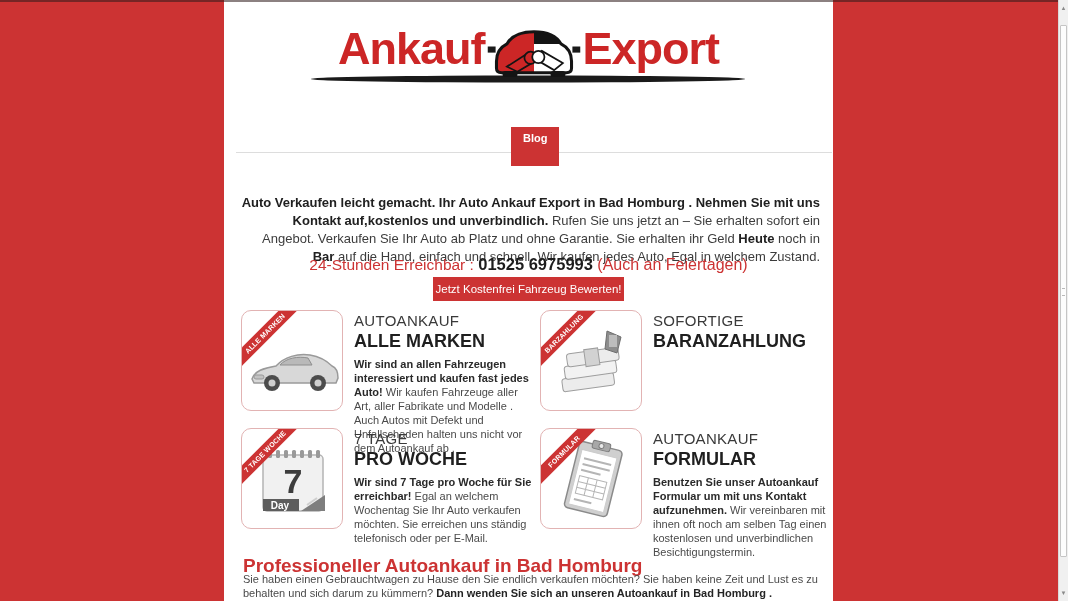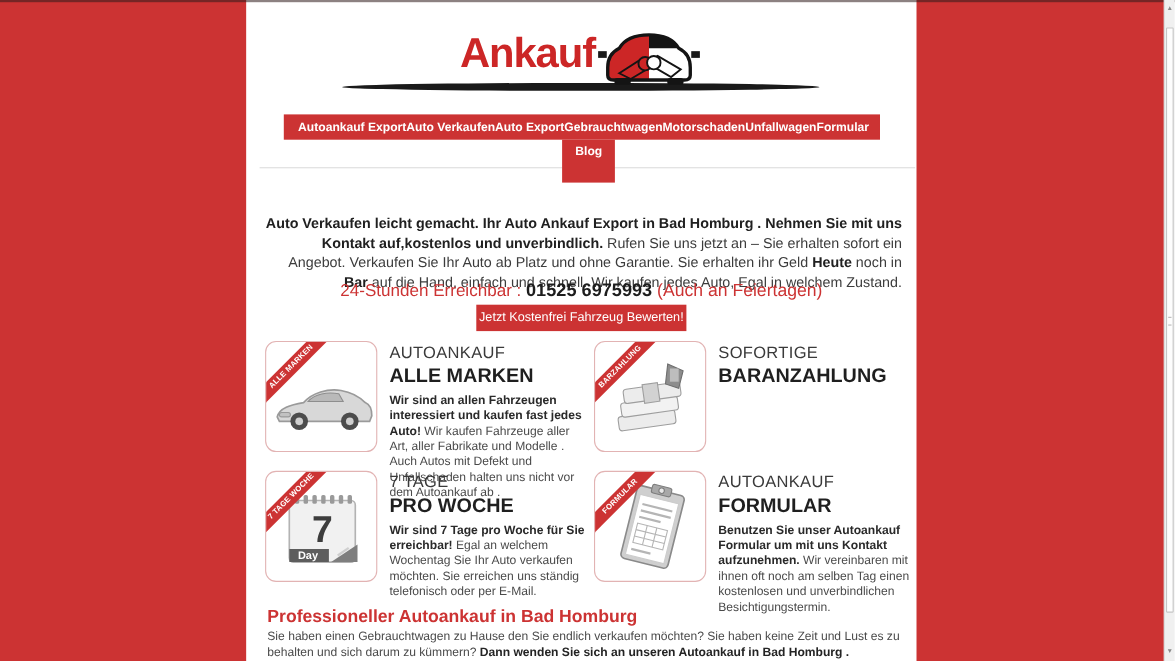--- a/index.html
+++ b/index.html
@@ -14,21 +14,21 @@
   .scrollbar{position:absolute;right:0;top:0;width:10px;height:601px;background:#f0f0f0;border-left:1px solid #dadada;z-index:50}
   .sb-arrow{position:absolute;left:0;width:9px;text-align:center;font-size:6px;color:#8a8a8a;line-height:8px}
   .sb-up{top:4px}.sb-down{bottom:4px}
   .sb-thumb{position:absolute;left:1px;top:25px;width:7px;height:532px;background:#fdfdfd;border:1px solid #c5c5c5;border-radius:1px}
   .sb-grip{position:absolute;left:1px;top:262px;width:3px;height:8px;border-top:1px solid #b9b9b9;border-bottom:1px solid #b9b9b9}
 
   .content{position:absolute;left:224px;top:0;width:609px;height:601px;background:#fff}
 
   
   .logo-row{position:absolute;left:0;top:22px;width:609px;display:flex;justify-content:center;align-items:flex-end;z-index:2}
-  .logo-word{font-size:38px;font-weight:bold;color:#cc2626;letter-spacing:-1px;line-height:52px}
+  .logo-word{font-size:45px;font-weight:bold;color:#cc2626;letter-spacing:-1px;line-height:52px}
   .logo-car{width:96px;height:56px;margin:0 1px -3px 1px}
   .swoosh{position:absolute;left:86px;top:74px;width:436px;height:10px;z-index:1}
 
   
   .nav{position:absolute;left:34px;top:104px;width:542px;height:23px;background:#cc3333;display:flex;align-items:center;justify-content:space-between;padding:0 13px;z-index:3}
   .nav a{color:#fff;font-size:11px;font-weight:bold;text-decoration:none;white-space:nowrap;cursor:pointer}
   .blog{position:absolute;left:287px;top:127px;background:#cc3333;color:#fff;font-size:11px;font-weight:bold;padding:5px 12px 22px;text-decoration:none;cursor:pointer;z-index:3}
   .hr{position:absolute;left:12px;top:152px;width:596px;border-top:1px solid #dddddd}
 
   
@@ -49,21 +49,21 @@
   .card-img{flex:0 0 102px;width:102px;height:101px;border:1px solid #e2b3b3;border-radius:10px;position:relative;overflow:hidden;background:#fff}
   .ribbon{position:absolute;left:-32px;top:16px;width:110px;transform:rotate(-45deg);background:#cc3333;color:#fff;font-size:7px;font-weight:bold;text-align:center;padding:3px 0;letter-spacing:.2px;z-index:2}
   .art{position:absolute;z-index:1}
   .card-text{flex:1;padding-top:2px}
   .ct1{font-size:15px;color:#3a3a3a;margin:0 0 2px;letter-spacing:.3px}
   .ct2{font-size:18px;font-weight:bold;color:#1f1f1f;margin:0 0 5px}
   .cbody{font-size:11px;line-height:14px;color:#4a4a4a}
   .cbody b{color:#2a2a2a}
 
   
-  .seo-h{position:absolute;left:19px;top:539px;font-size:16px;font-weight:bold;color:#cc3333}
+  .seo-h{position:absolute;left:19px;top:539px;font-size:19px;font-weight:bold;color:#cc3333}
   .seo-p{position:absolute;left:19px;top:561px;width:580px;font-size:11px;line-height:14.3px;color:#4a4a4a}
   .seo-p b{color:#242424}
 </style>
 </head>
 <body>
 
 <div class="topline"></div>
 <div class="panel-left"></div>
 <div class="panel-right"></div>
 
@@ -86,34 +86,26 @@
       <path clip-path="url(#rhalf)" fill="#ffffff" d="M12,52 L12,44 Q12,30 24,24 Q32,10 55,10 Q78,10 86,24 Q98,30 98,44 L98,52 Q98,57 92,57 L18,57 Q12,57 12,52 Z"></path>
       <path d="M55,10 Q78,10 86,24 L55,24 Z" fill="#141414"></path>
       <path fill="none" stroke="#141414" stroke-width="3.5" d="M12,52 L12,44 Q12,30 24,24 Q32,10 55,10 Q78,10 86,24 Q98,30 98,44 L98,52 Q98,57 92,57 L18,57 Q12,57 12,52 Z"></path>
       <rect x="19" y="55" width="17" height="7" rx="3" fill="#141414"></rect>
       <rect x="74" y="55" width="17" height="7" rx="3" fill="#141414"></rect>
       <path d="M24,50 L46,36 L56,44 L36,56 Z" fill="#cc2626" stroke="#141414" stroke-width="2"></path>
       <path d="M88,46 L64,32 L54,40 L78,54 Z" fill="#ffffff" stroke="#141414" stroke-width="2"></path>
       <circle cx="51" cy="40" r="7" fill="#cc2626" stroke="#141414" stroke-width="2"></circle>
       <circle cx="60" cy="39" r="7" fill="#ffffff" stroke="#141414" stroke-width="2"></circle>
     </svg>
+    <span class="logo-word">Export</span>
   </div>
   <svg class="swoosh" viewBox="0 0 436 10">
     <ellipse cx="218" cy="5" rx="217" ry="3.6" fill="#1a1a1a"></ellipse>
   </svg>
 
-  <nav class="nav">
-    <a>Autoankauf Export</a>
-    <a>Auto Verkaufen</a>
-    <a>Auto Export</a>
-    <a>Gebrauchtwagen</a>
-    <a>Motorschaden</a>
-    <a>Unfallwagen</a>
-    <a>Formular</a>
-  </nav>
   <a class="blog">Blog</a>
   <div class="hr"></div>
 
   <p class="intro"><b>Auto Verkaufen leicht gemacht. Ihr Auto Ankauf Export in Bad Homburg . Nehmen Sie mit uns Kontakt auf,kostenlos und unverbindlich.</b><span> Rufen Sie uns jetzt an – Sie erhalten sofort ein Angebot. Verkaufen Sie Ihr Auto ab Platz und ohne Garantie. Sie erhalten ihr Geld </span><b>Heute</b><span> noch in </span><b>Bar</b><span> auf die Hand, einfach und schnell. Wir kaufen jedes Auto, Egal in welchem Zustand.</span></p>
 
   <div class="hotline"><span class="hot-pre">24-Stunden Erreichbar : </span><span class="hot-num">01525 6975993</span><span class="hot-suf"> (Auch an Feiertagen)</span></div>
 
   <div class="cta-wrap">
     <button class="cta">Jetzt Kostenfrei Fahrzeug Bewerten!</button>
   </div>

